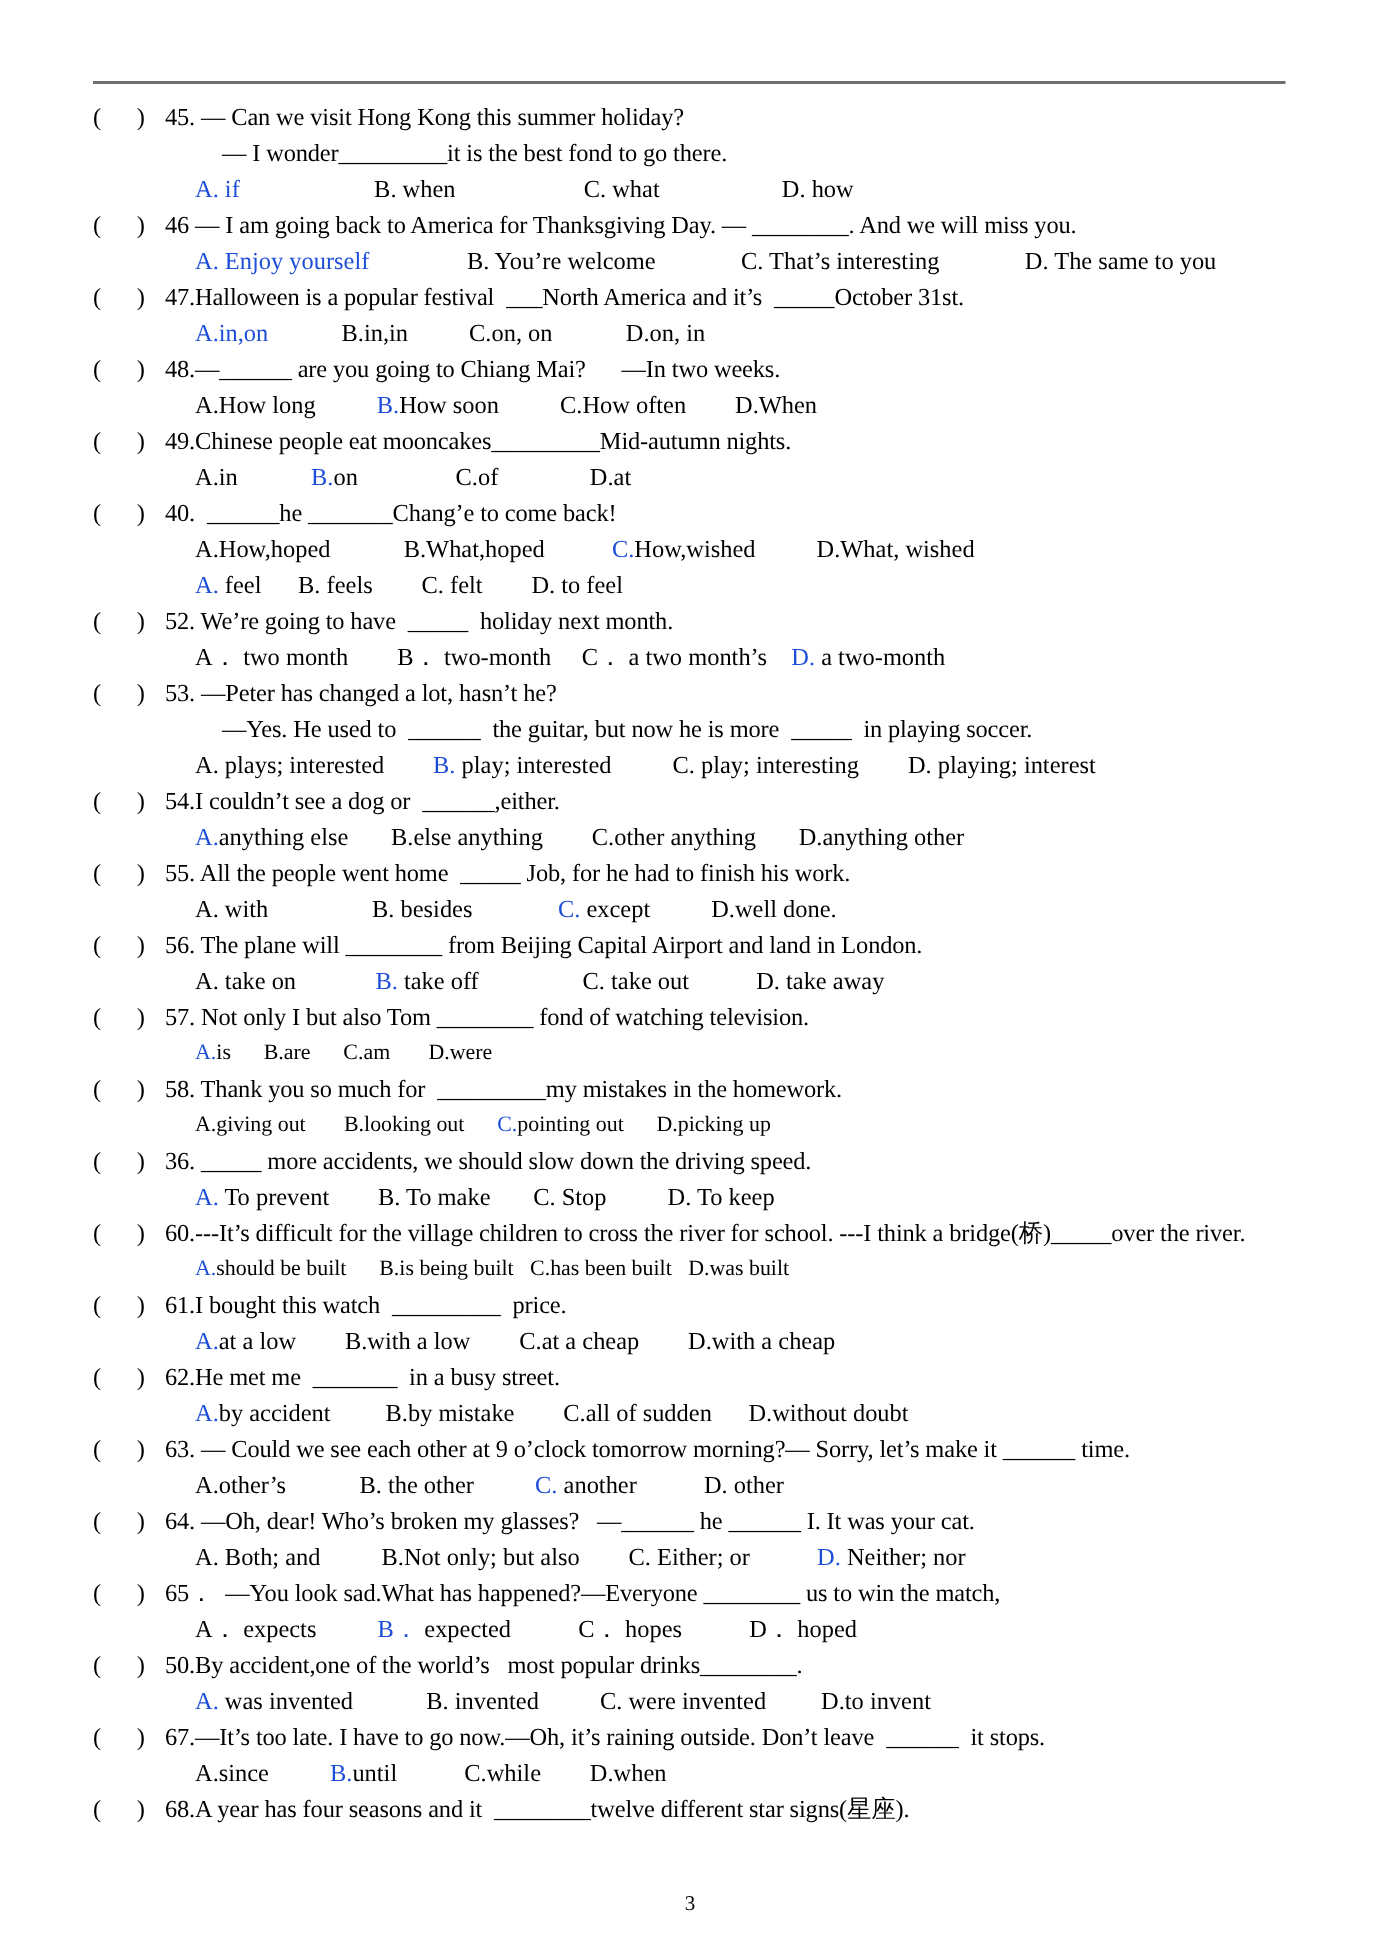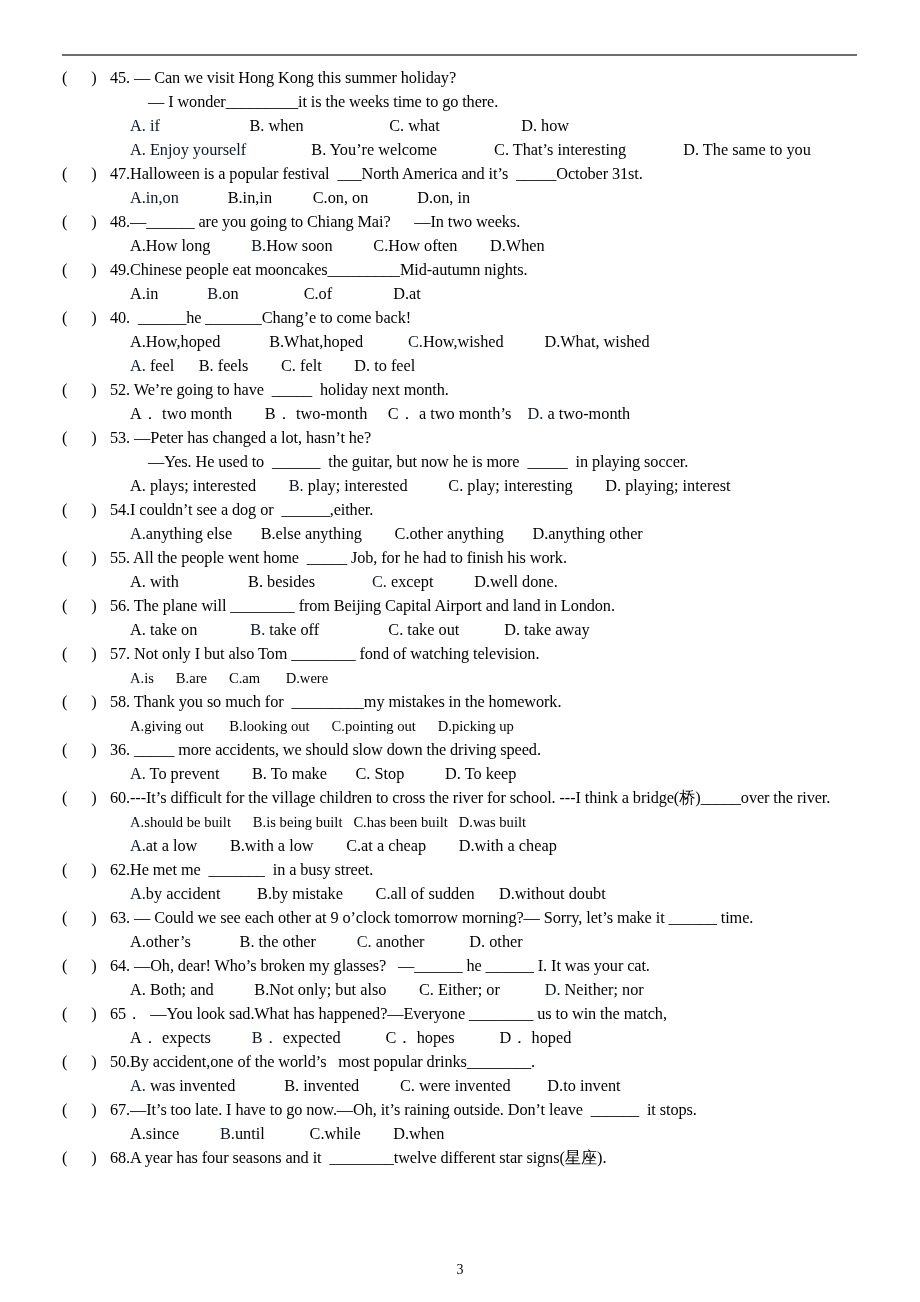--- a/index.html
+++ b/index.html
@@ -74,21 +74,21 @@
     font-size: 16.3px;
     line-height: 24px;
     padding-left: 68px;
   }
 
   .opts.small {
     font-size: 14.6px;
   }
 
   .ans {
-    color: #0f172a;
+    color: #1d4ed8;
   }
 
   
   .page-number {
     position: absolute;
     top: 1262px;
     left: 0;
     width: 920px;
     text-align: center;
     font-size: 14px;
@@ -98,24 +98,25 @@
 </head>
 <body>
 
 <div class="page">
 
   <div class="header-rule"></div>
 
   <div class="content">
       <div class="q-block">
         <div class="line"><span class="marker">(      )</span><span class="stem-text">45. — Can we visit Hong Kong this summer holiday?</span></div>
-        <div class="line indent2"><span class="stem-text">— I wonder_________it is the weeks time to go there.</span></div>
+        <div class="line indent2"><span class="stem-text">— I wonder_________it is the best fond to go there.</span></div>
         <div class="opts"><span class="ans">A. if</span>                      B. when                     C. what                    D. how</div>
       </div>
       <div class="q-block">
+        <div class="line"><span class="marker">(      )</span><span class="stem-text">46 — I am going back to America for Thanksgiving Day. — ________. And we will miss you.</span></div>
         <div class="opts"><span class="ans">A. Enjoy yourself</span>                B. You’re welcome              C. That’s interesting              D. The same to you</div>
       </div>
       <div class="q-block">
         <div class="line"><span class="marker">(      )</span><span class="stem-text">47.Halloween is a popular festival  ___North America and it’s  _____October 31st.</span></div>
         <div class="opts"><span class="ans">A.in,on</span>            B.in,in          C.on, on            D.on, in</div>
       </div>
       <div class="q-block">
         <div class="line"><span class="marker">(      )</span><span class="stem-text">48.—______ are you going to Chiang Mai?      —In two weeks.</span></div>
         <div class="opts">A.How long          <span class="ans">B.</span>How soon          C.How often        D.When</div>
       </div>
@@ -161,20 +162,21 @@
       </div>
       <div class="q-block">
         <div class="line"><span class="marker">(      )</span><span class="stem-text">36. _____ more accidents, we should slow down the driving speed.</span></div>
         <div class="opts"><span class="ans">A.</span> To prevent        B. To make       C. Stop          D. To keep</div>
       </div>
       <div class="q-block">
         <div class="line"><span class="marker">(      )</span><span class="stem-text">60.---It’s difficult for the village children to cross the river for school. ---I think a bridge(桥)_____over the river.</span></div>
         <div class="opts small"><span class="ans">A.</span>should be built      B.is being built   C.has been built   D.was built</div>
       </div>
       <div class="q-block">
+        <div class="line"><span class="marker">(      )</span><span class="stem-text">61.I bought this watch  _________  price.</span></div>
         <div class="opts"><span class="ans">A.</span>at a low        B.with a low        C.at a cheap        D.with a cheap</div>
       </div>
       <div class="q-block">
         <div class="line"><span class="marker">(      )</span><span class="stem-text">62.He met me  _______  in a busy street.</span></div>
         <div class="opts"><span class="ans">A.</span>by accident         B.by mistake        C.all of sudden      D.without doubt</div>
       </div>
       <div class="q-block">
         <div class="line"><span class="marker">(      )</span><span class="stem-text">63. — Could we see each other at 9 o’clock tomorrow morning?— Sorry, let’s make it ______ time.</span></div>
         <div class="opts">A.other’s            B. the other          <span class="ans">C.</span> another           D. other</div>
       </div>

